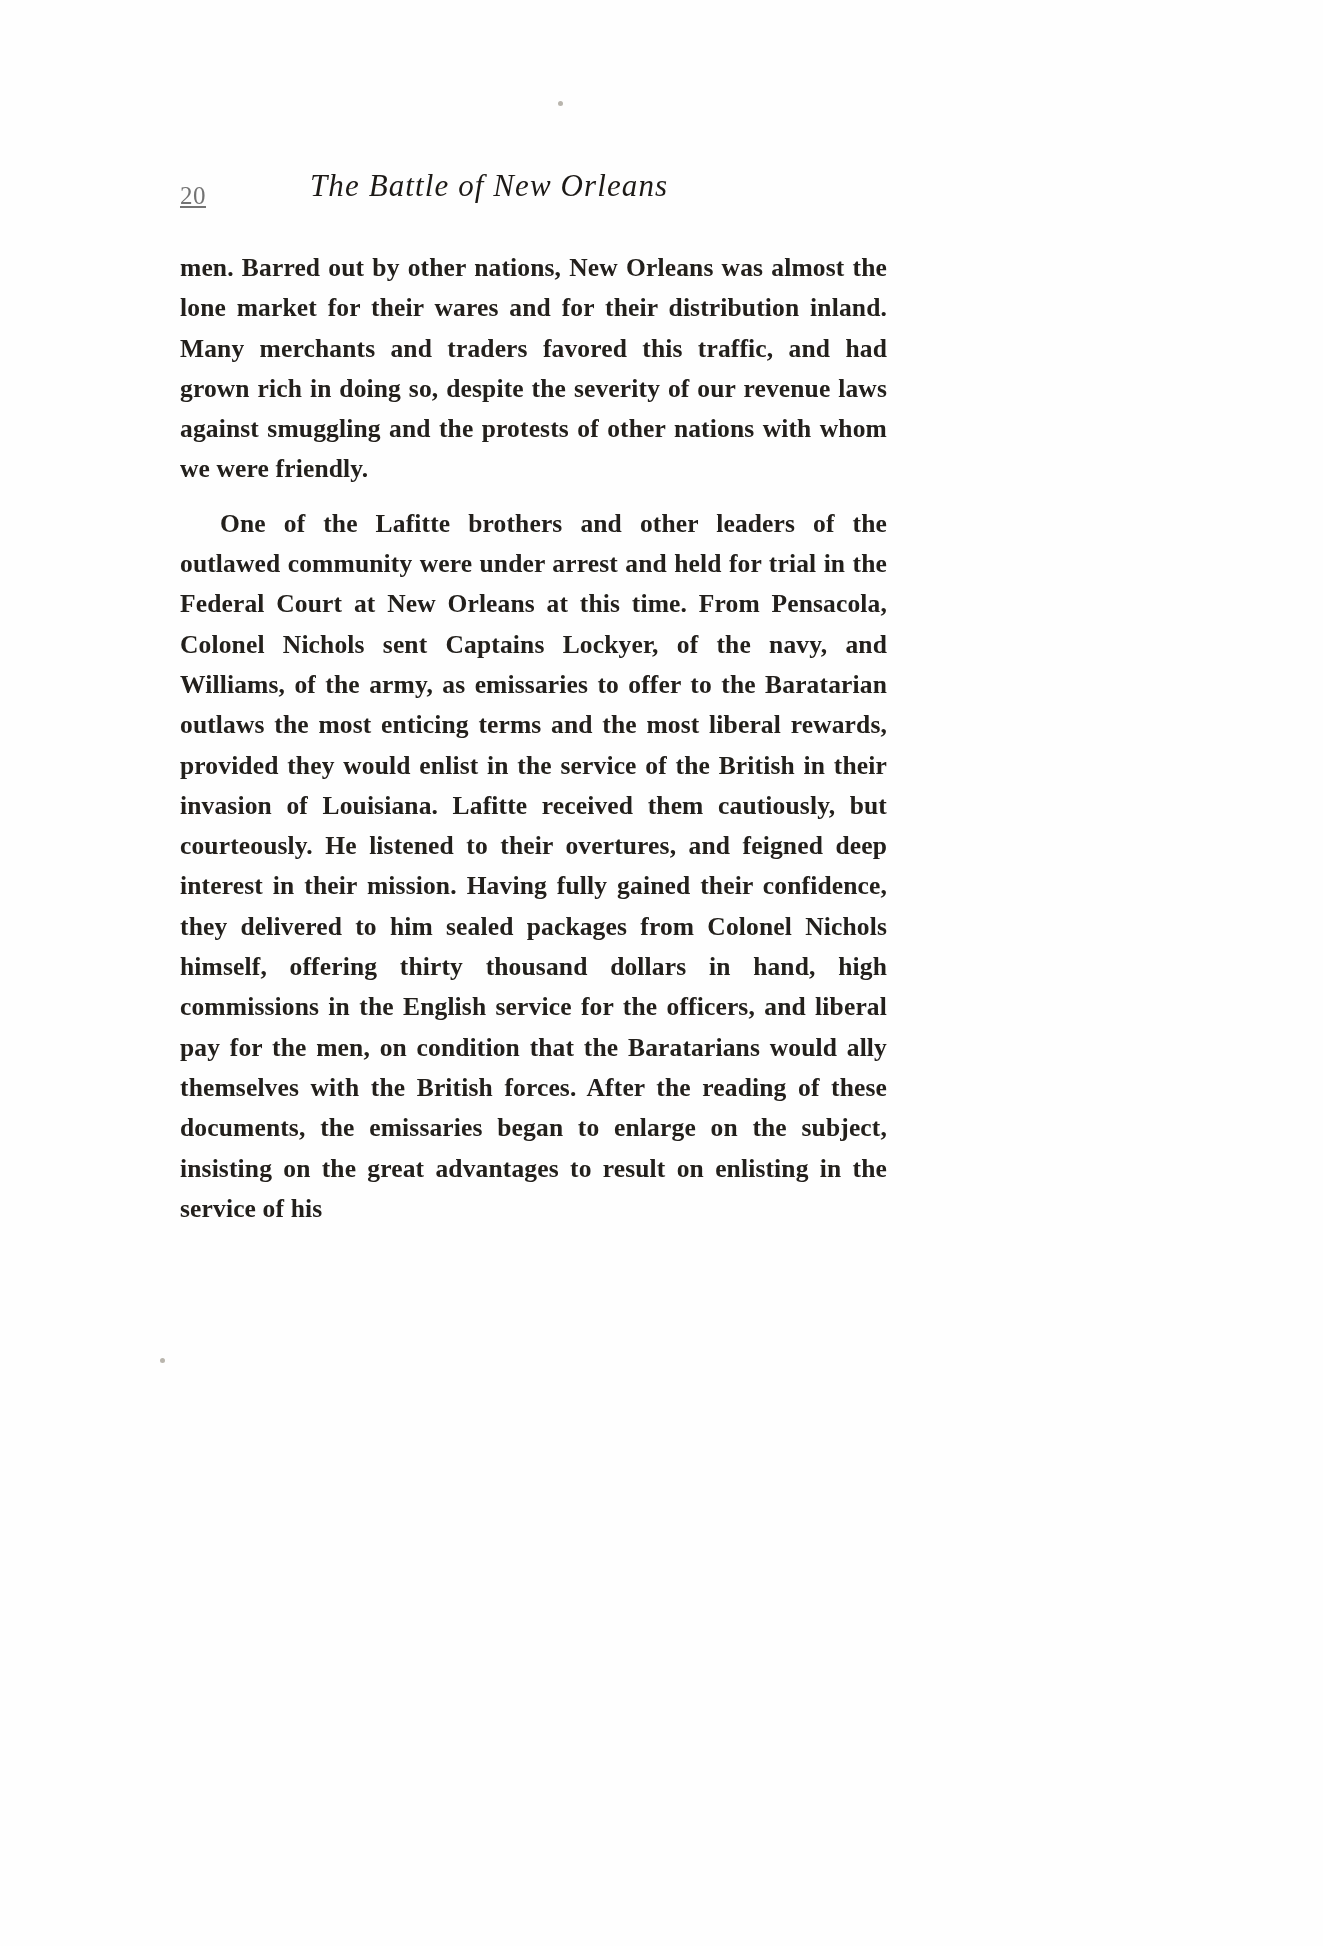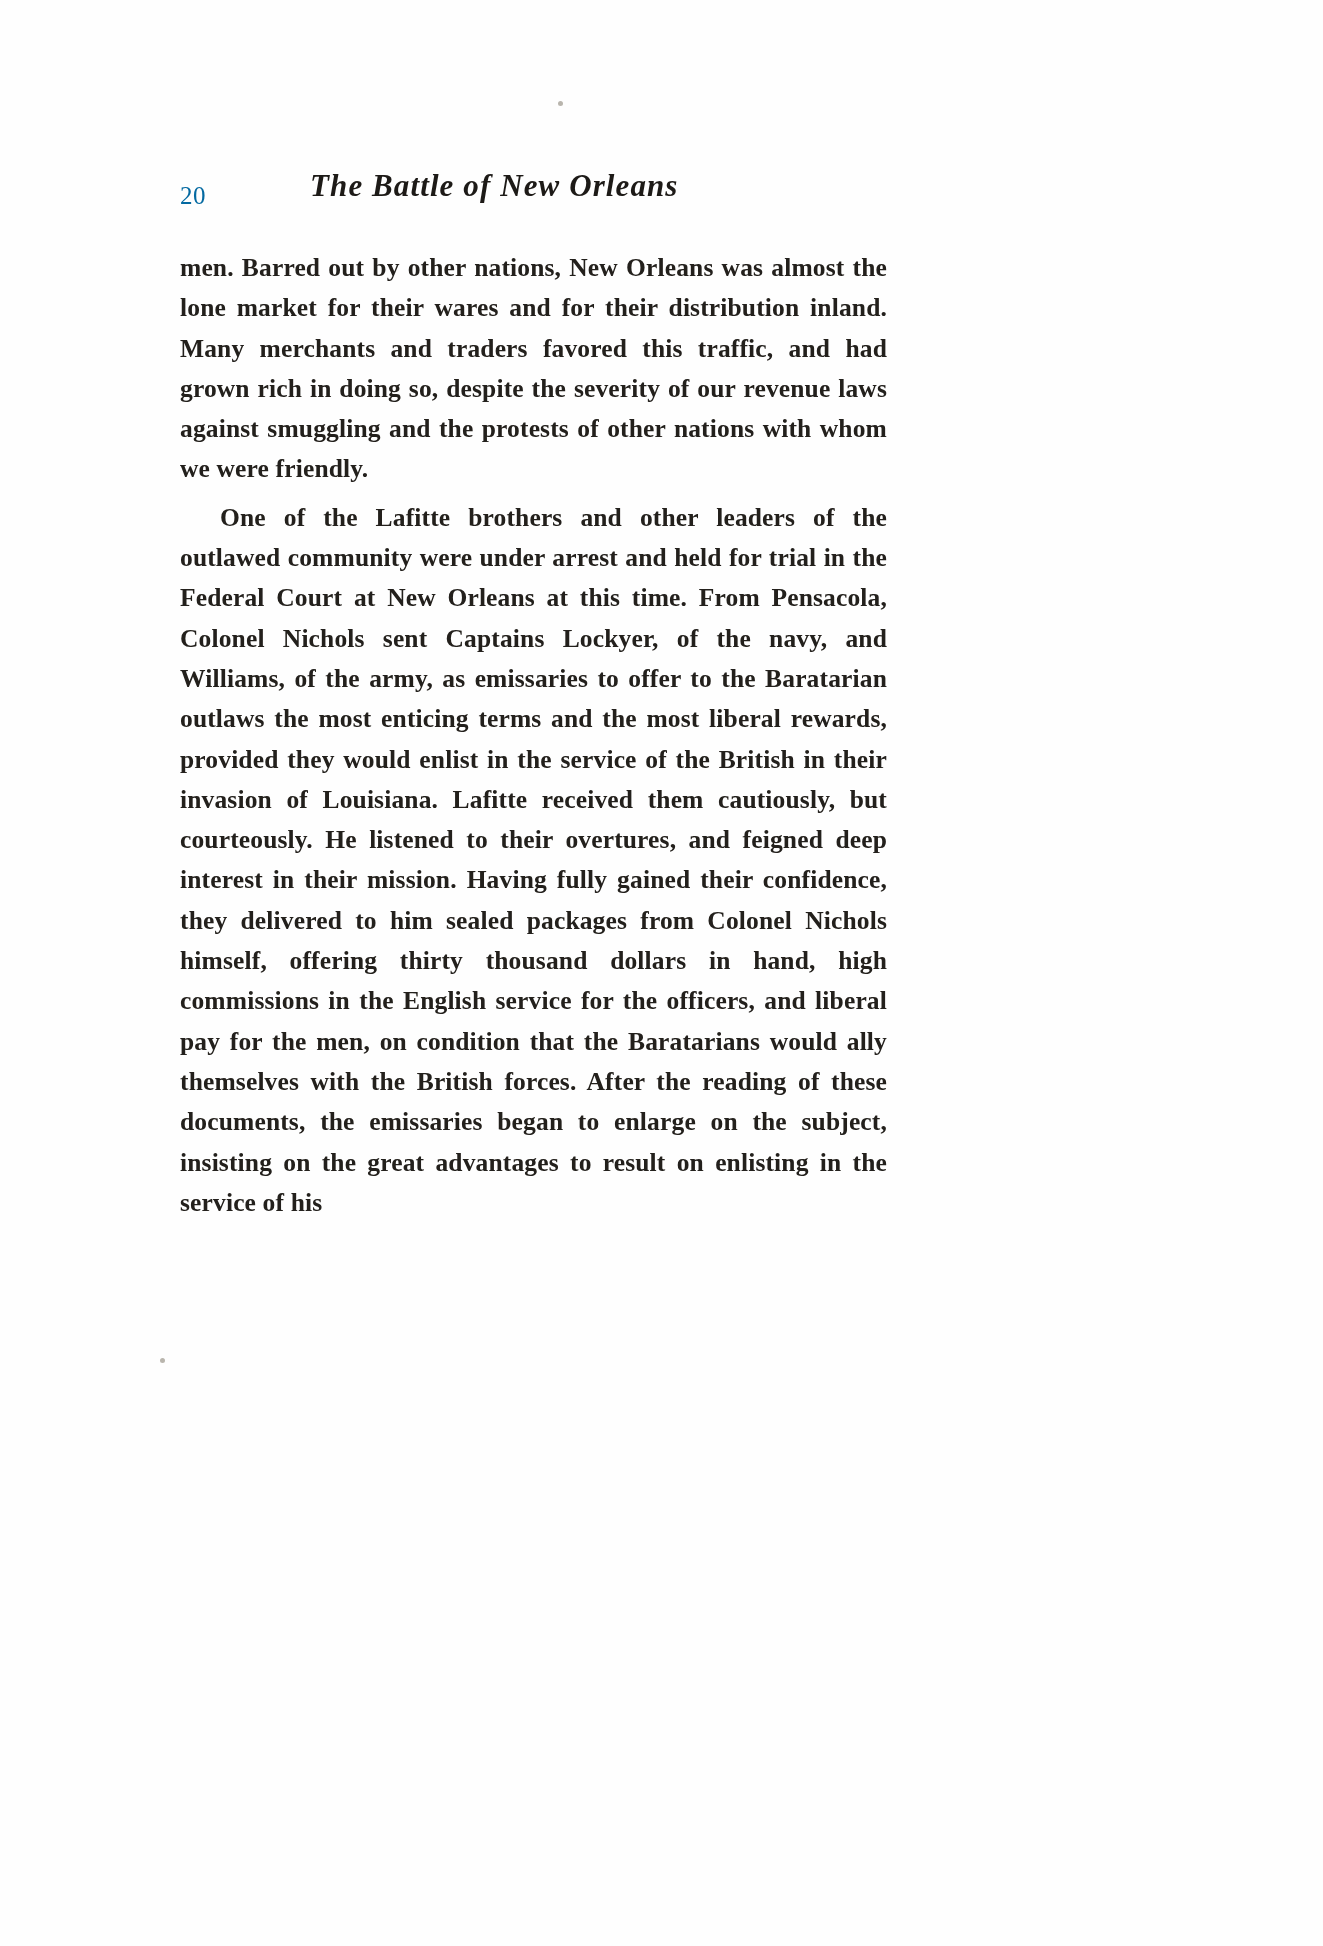--- a/index.html
+++ b/index.html
@@ -40,29 +40,30 @@
     top: 168px;
     width: 710px;
     height: 44px;
   }
   .folio {
     position: absolute;
     left: 0;
     top: 14px;
     font-size: 25px;
     letter-spacing: 0.5px;
-    color: #0369a1;
+    color: #737373;
     font-family: "Liberation Serif", serif;
+    text-decoration: underline;
   }
   .running-title {
     position: absolute;
     left: 130px;
     top: 0;
     font-style: italic;
-    font-weight: bold;
+    font-weight: normal;
     font-size: 31px;
     letter-spacing: 1.1px;
     color: #1d1a17;
     white-space: nowrap;
   }
 
   .textblock {
     position: absolute;
     left: 180px;
     top: 248px;
@@ -75,21 +76,21 @@
     line-height: 40.3px;
     text-align: justify;
     text-justify: inter-word;
     color: #23201c;
     letter-spacing: 0.15px;
   }
   p.para.indent {
     text-indent: 40px;
   }
   p.para + p.para {
-    margin-top: 8px;
+    margin-top: 14px;
   }
 </style>
 </head>
 <body>
 
 <div class="page">
 
   <div class="speck top"></div>
 
   <div class="header">

